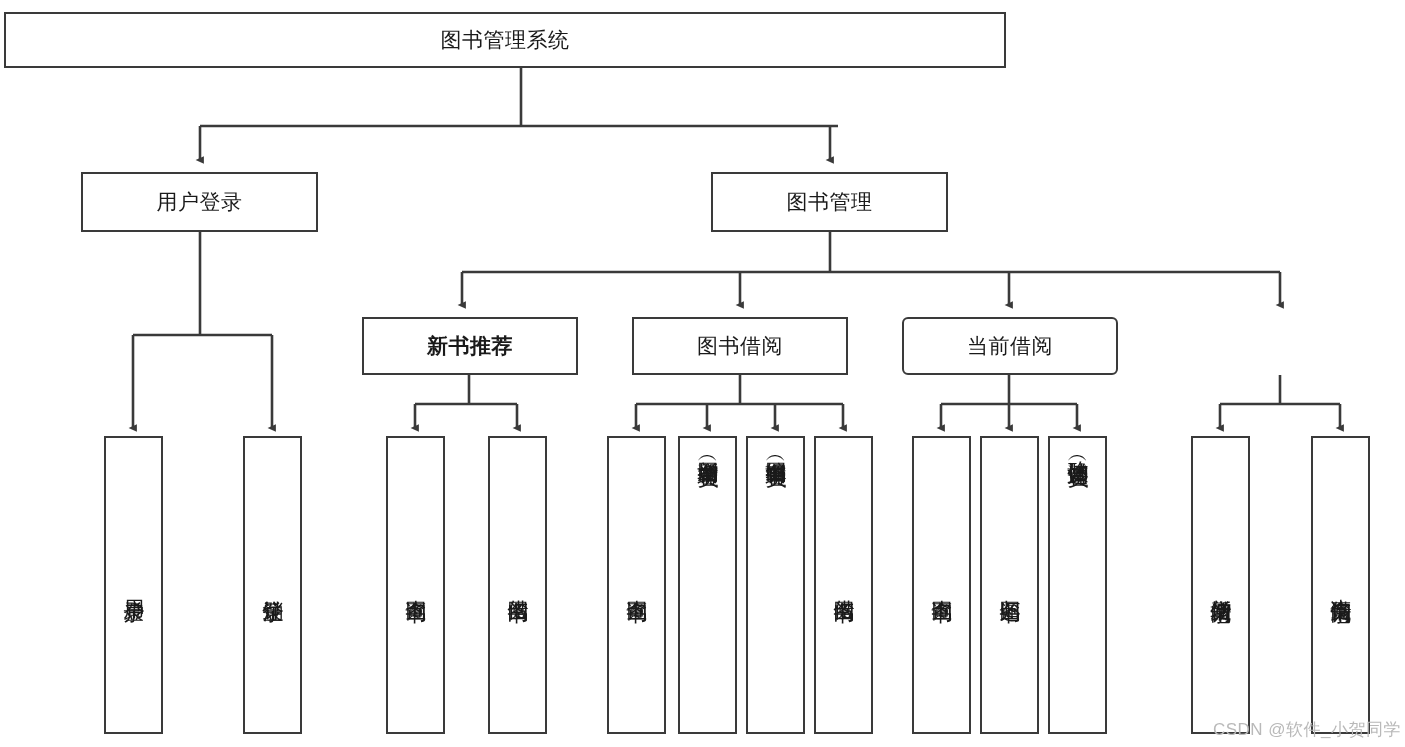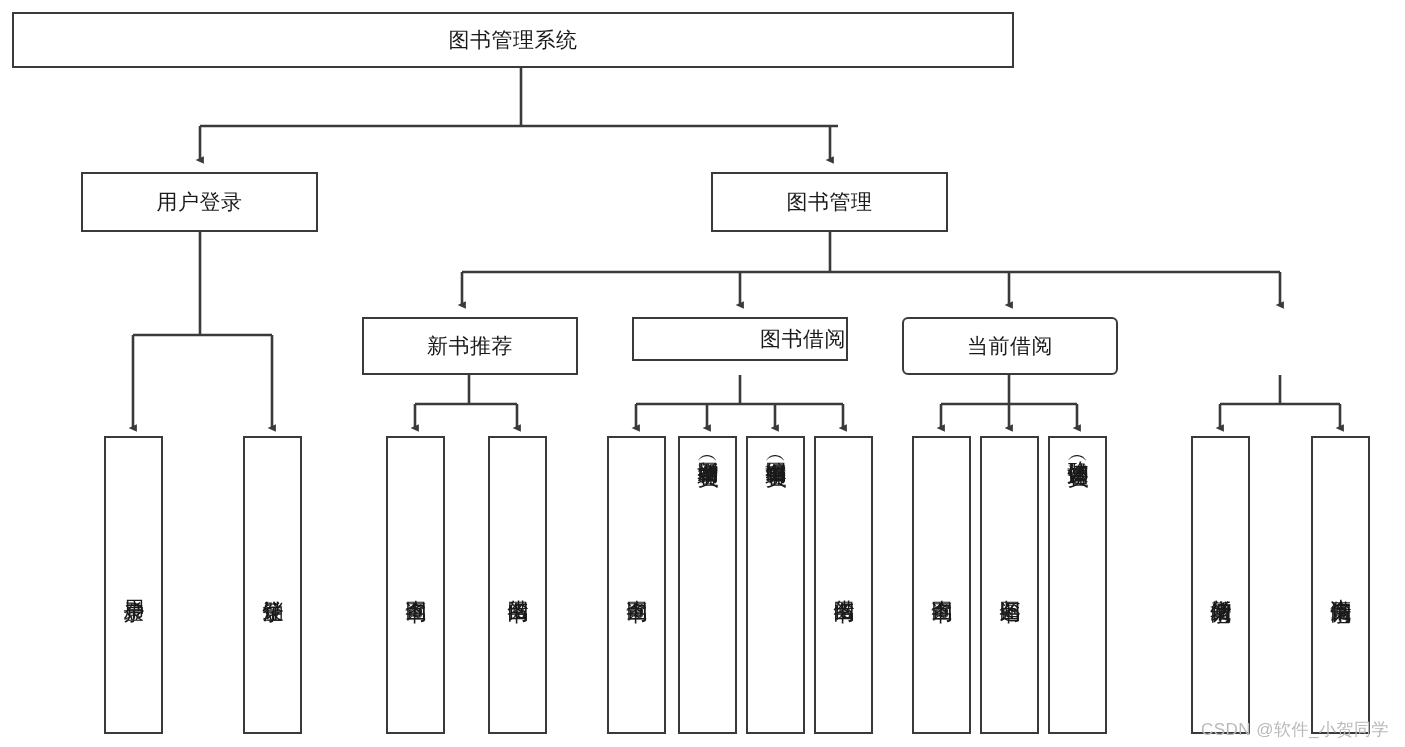--- a/index.html
+++ b/index.html
@@ -54,21 +54,21 @@
     letter-spacing: 1px;
     white-space: nowrap;
     display: block;
   }
   .node-v.center .label {
     margin-top: auto;
     margin-bottom: auto;
   }
   .watermark {
     position: absolute;
-    right: 16px;
+    right: 4px;
     bottom: 6px;
     font-size: 17px;
     color: #b9b9b9;
     letter-spacing: 0.5px;
     white-space: nowrap;
     user-select: none;
   }
 </style>
 </head>
 <body>
@@ -118,35 +118,35 @@
       <path d="M1009,404 L1009,428" marker-end="url(#arrow)"></path>
       <path d="M1077,404 L1077,428" marker-end="url(#arrow)"></path>
 
       <path d="M1280,375 L1280,404"></path>
       <path d="M1220,404 L1340,404"></path>
       <path d="M1220,404 L1220,428" marker-end="url(#arrow)"></path>
       <path d="M1340,404 L1340,428" marker-end="url(#arrow)"></path>
     </g>
   </svg>
 
-  <div class="node node-h" style="left:12px; top:12px; width:1002px; height:56px;align-items:center;">
+  <div class="node node-h" style="left:4px; top:12px; width:1002px; height:56px;align-items:center;">
     <span class="label">图书管理系统</span>
   </div>
 
   <div class="node node-h" style="left:81px; top:172px; width:237px; height:60px;">
     <span class="label">用户登录</span>
   </div>
   <div class="node node-h" style="left:711px; top:172px; width:237px; height:60px;">
     <span class="label">图书管理</span>
   </div>
 
-  <div class="node node-h" style="left:362px; top:317px; width:216px; height:58px;">
+  <div class="node node-h" style="left:362px; top:317px; width:216px; height:58px;font-weight:bold;">
     <span class="label">新书推荐</span>
   </div>
-  <div class="node node-h" style="left:632px; top:317px; width:216px; height:44px;justify-content:flex-end;">
+  <div class="node node-h" style="left:632px; top:317px; width:216px; height:58px;">
     <span class="label">图书借阅</span>
   </div>
   <div class="node node-h" style="left:902px; top:317px; width:216px; height:58px;border-radius:6px;">
     <span class="label">当前借阅</span>
   </div>
 
   <div class="node node-v center" style="left:104px; top:436px; width:59px; height:298px;">
     <span class="label">用户登录</span>
   </div>
   <div class="node node-v center" style="left:243px; top:436px; width:59px; height:298px;">

